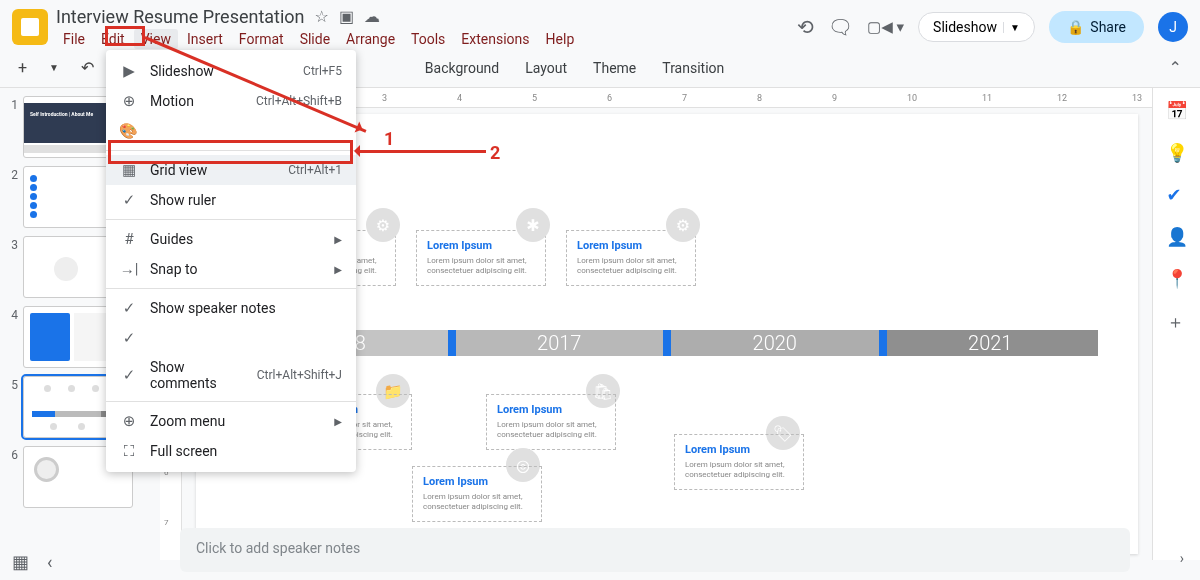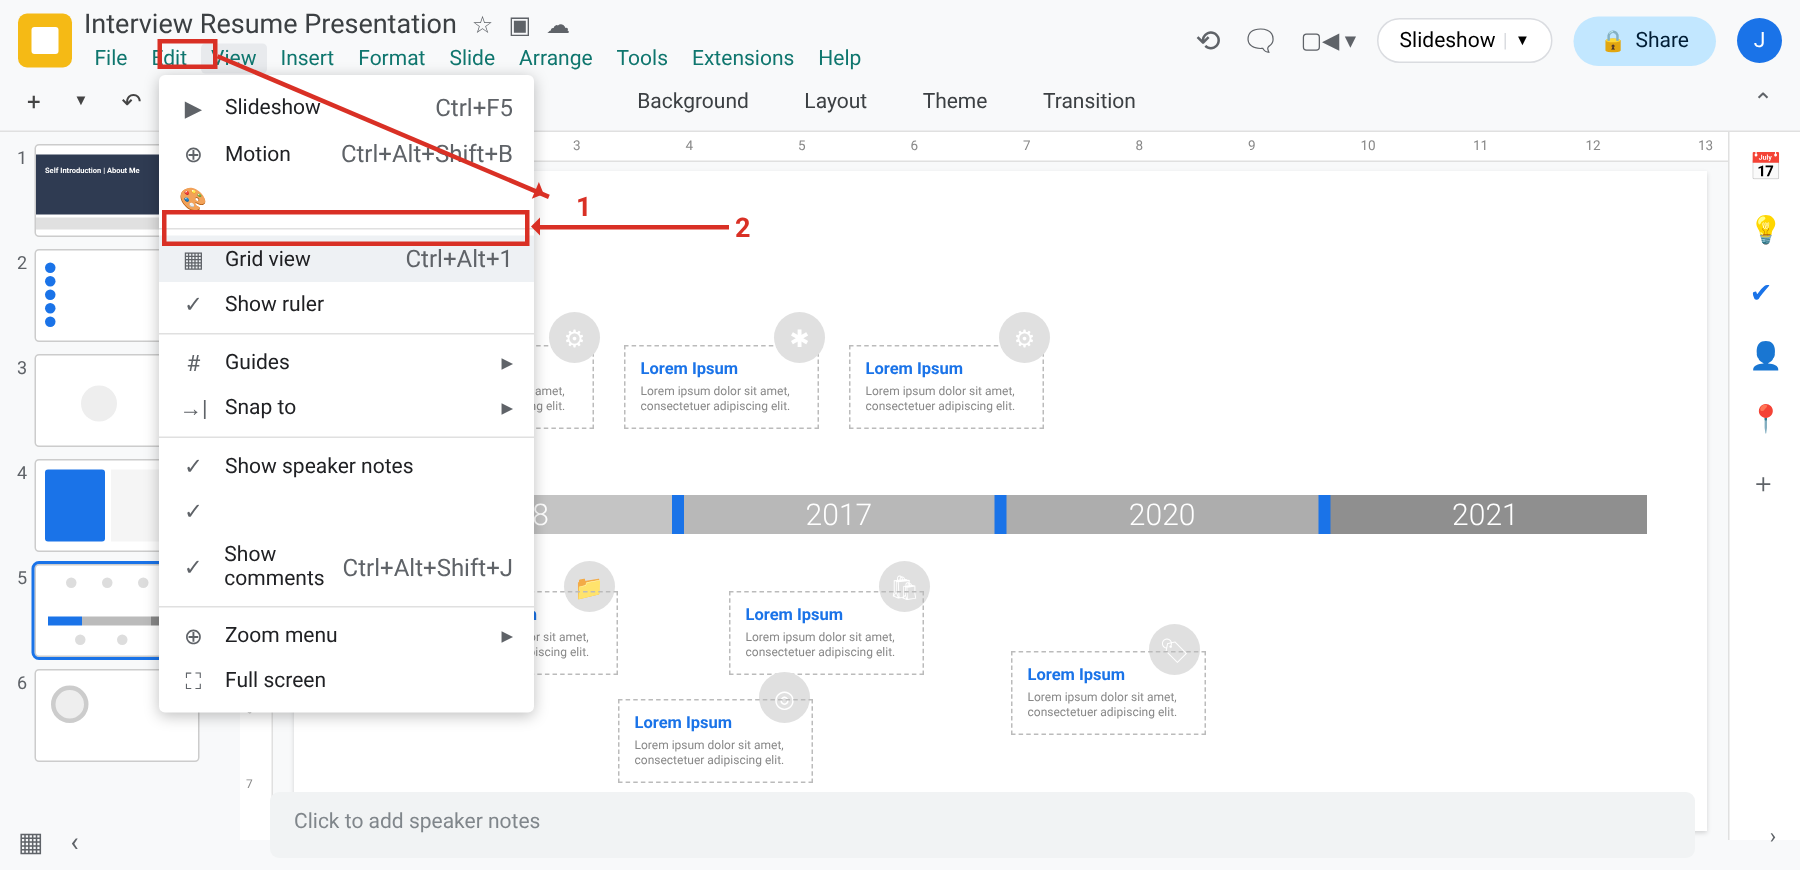--- a/index.html
+++ b/index.html
@@ -7,34 +7,34 @@
   
   
   .titlebar { display: flex; align-items: center; padding: 6px 12px 0 12px; height: 48px; background: #f8f9fa; }
   .app-icon { width: 36px; height: 36px; background: #f5ba15; border-radius: 6px; display: flex; align-items: center; justify-content: center; margin-right: 8px; }
   .app-icon-inner { width: 18px; height: 18px; background: #fff; border-radius: 2px; }
   .title-block { flex: 1; display: flex; flex-direction: column; }
   .title-row { display: flex; align-items: center; gap: 10px; }
   .doc-title { font-size: 18px; color: #3c4043; }
   .star-icon, .folder-icon, .cloud-icon { color: #5f6368; font-size: 16px; cursor: pointer; }
   .menubar { display: flex; gap: 2px; margin-top: 2px; }
-  .menu-item { font-size: 14px; color: #0f766e; padding: 2px 7px; border-radius: 3px; cursor: pointer; }
+  .menu-item { font-size: 14px; color: #7f1d1d; padding: 2px 7px; border-radius: 3px; cursor: pointer; }
   .menu-item.open { background: #e8eaed; }
   .header-actions { display: flex; align-items: center; gap: 14px; }
   .hdr-icon { color: #5f6368; font-size: 20px; cursor: pointer; }
   .rec-btn { display:flex; align-items:center; gap:4px; color:#5f6368; font-size:15px;}
   .slideshow-btn { display: flex; align-items: center; border: 1px solid #dadce0; border-radius: 40px; padding: 6px 14px; font-size: 14px; cursor: pointer; gap: 6px; background:#fff;}
   .share-btn { display: flex; align-items: center; background: #c2e7ff; border-radius: 40px; padding: 8px 18px; font-size: 14px; cursor: pointer; gap: 6px; color:#001d35;}
   .avatar { width: 30px; height: 30px; border-radius: 50%; background: #1a73e8; color: #fff; display: flex; align-items: center; justify-content: center; font-size: 14px; }
   
   
   .toolbar { display: flex; align-items: center; padding: 4px 12px; gap: 10px; height: 40px; background: #f8f9fa; border-bottom: 1px solid #e0e0e0; }
   .tb-btn { color: #444; font-size: 16px; padding: 4px 6px; cursor: pointer; border-radius: 4px; }
   .tb-sep { width: 1px; height: 22px; background: #dadce0; }
-  .tb-label { font-size: 14px; color: #3c4043; padding: 4px 8px; cursor: pointer; margin-left: 11px; }
+  .tb-label { font-size: 14px; color: #3c4043; padding: 4px 8px; cursor: pointer; }
   .tb-spacer { flex: 1; }
   .expand-icon { font-size: 16px; color:#5f6368; padding: 0 6px;}
   
   
   .main { display: flex; height: 472px; position: relative;}
   .slide-panel { width: 160px; padding: 8px 6px; overflow-y: auto; background:#f8f9fa; }
   .thumb-row { display: flex; align-items: flex-start; gap: 5px; margin-bottom: 8px; }
   .thumb-num { font-size: 12px; color: #5f6368; width: 12px; text-align: right; padding-top:2px;}
   .thumb { width: 110px; height: 62px; background: #fff; border: 1px solid #ccc; border-radius: 3px; position: relative; overflow: hidden; font-size: 4px; }
   .thumb.selected { outline: 2px solid #1a73e8; }
@@ -73,21 +73,21 @@
   
   .side-rail { width: 48px; background: #fff; border-left: 1px solid #e0e0e0; display: flex; flex-direction: column; align-items: center; padding-top: 12px; gap: 22px; }
   .rail-icon { width: 20px; height: 20px; font-size:18px; cursor:pointer; }
   
   
   .dropdown { position: absolute; top: 50px; left: 106px; width: 250px; background: #fff; box-shadow: 0 2px 10px rgba(0,0,0,0.25); border-radius: 4px; padding: 6px 0; z-index: 100; font-size: 14px; }
   .dd-item { display: flex; align-items: center; padding: 6px 14px; cursor: pointer; color: #202124; gap: 12px; position:relative;}
   .dd-item.highlight { background: #eef1f4; }
   .dd-icon { width: 18px; color: #5f6368; font-size:15px; display:inline-flex; justify-content:center;}
   .dd-label { flex: 1; }
-  .dd-shortcut { font-size: 16px; color: #5f6368; }
+  .dd-shortcut { font-size: 12px; color: #5f6368; }
   .dd-arrow { font-size:10px; color:#5f6368;}
   .dd-sep { height: 1px; background: #e0e0e0; margin: 4px 0; }
   
   
   .anno-box1 { position:absolute; top:26px; left:105px; width:40px; height:20px; border:3px solid #d93025; z-index:200; pointer-events:none;}
   .anno-box2 { position:absolute; top:140px; left:108px; width:245px; height:24px; border:3px solid #d93025; z-index:200; pointer-events:none;}
   .anno-arrow1 { position:absolute; top:36px; left:145px; width:240px; height:3px; background:#d93025; z-index:200; transform-origin:left; transform:rotate(23deg);}
   .anno-arrow1::after{content:"";position:absolute;right:-2px;top:-5px;border:6px solid transparent;border-left-color:#d93025;}
   .anno-label1 { position:absolute; top:128px; left:384px; color:#d93025; font-size:18px; font-weight:bold; z-index:200;}
   .anno-arrow2 { position:absolute; top:150px; left:356px; width:130px; height:3px; background:#d93025; z-index:200;}

